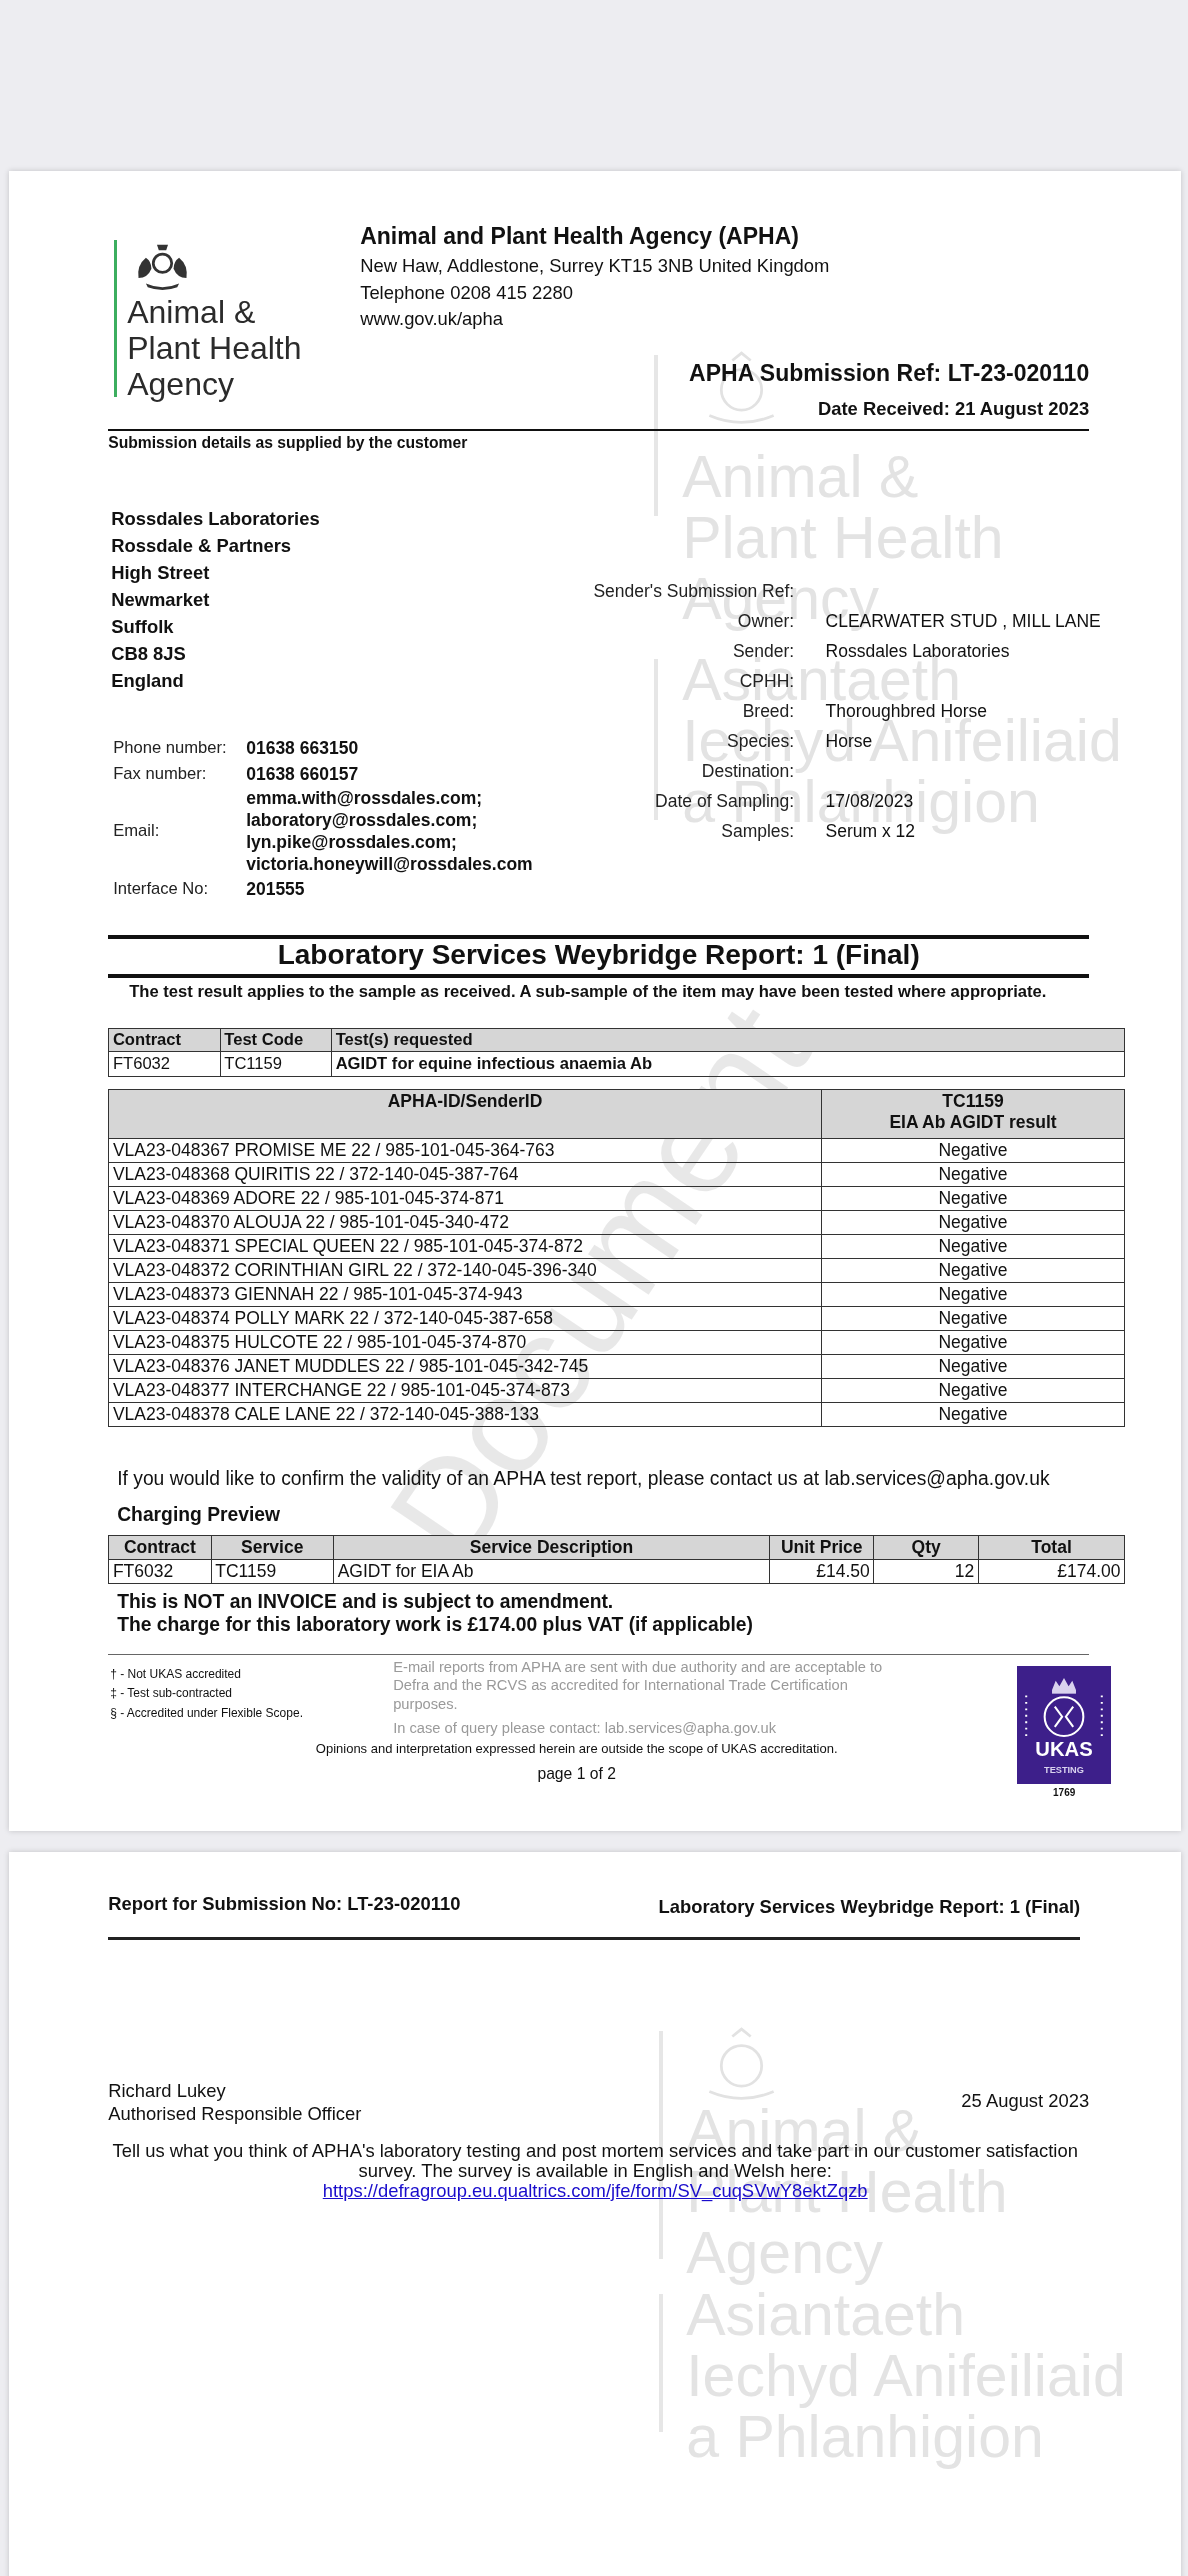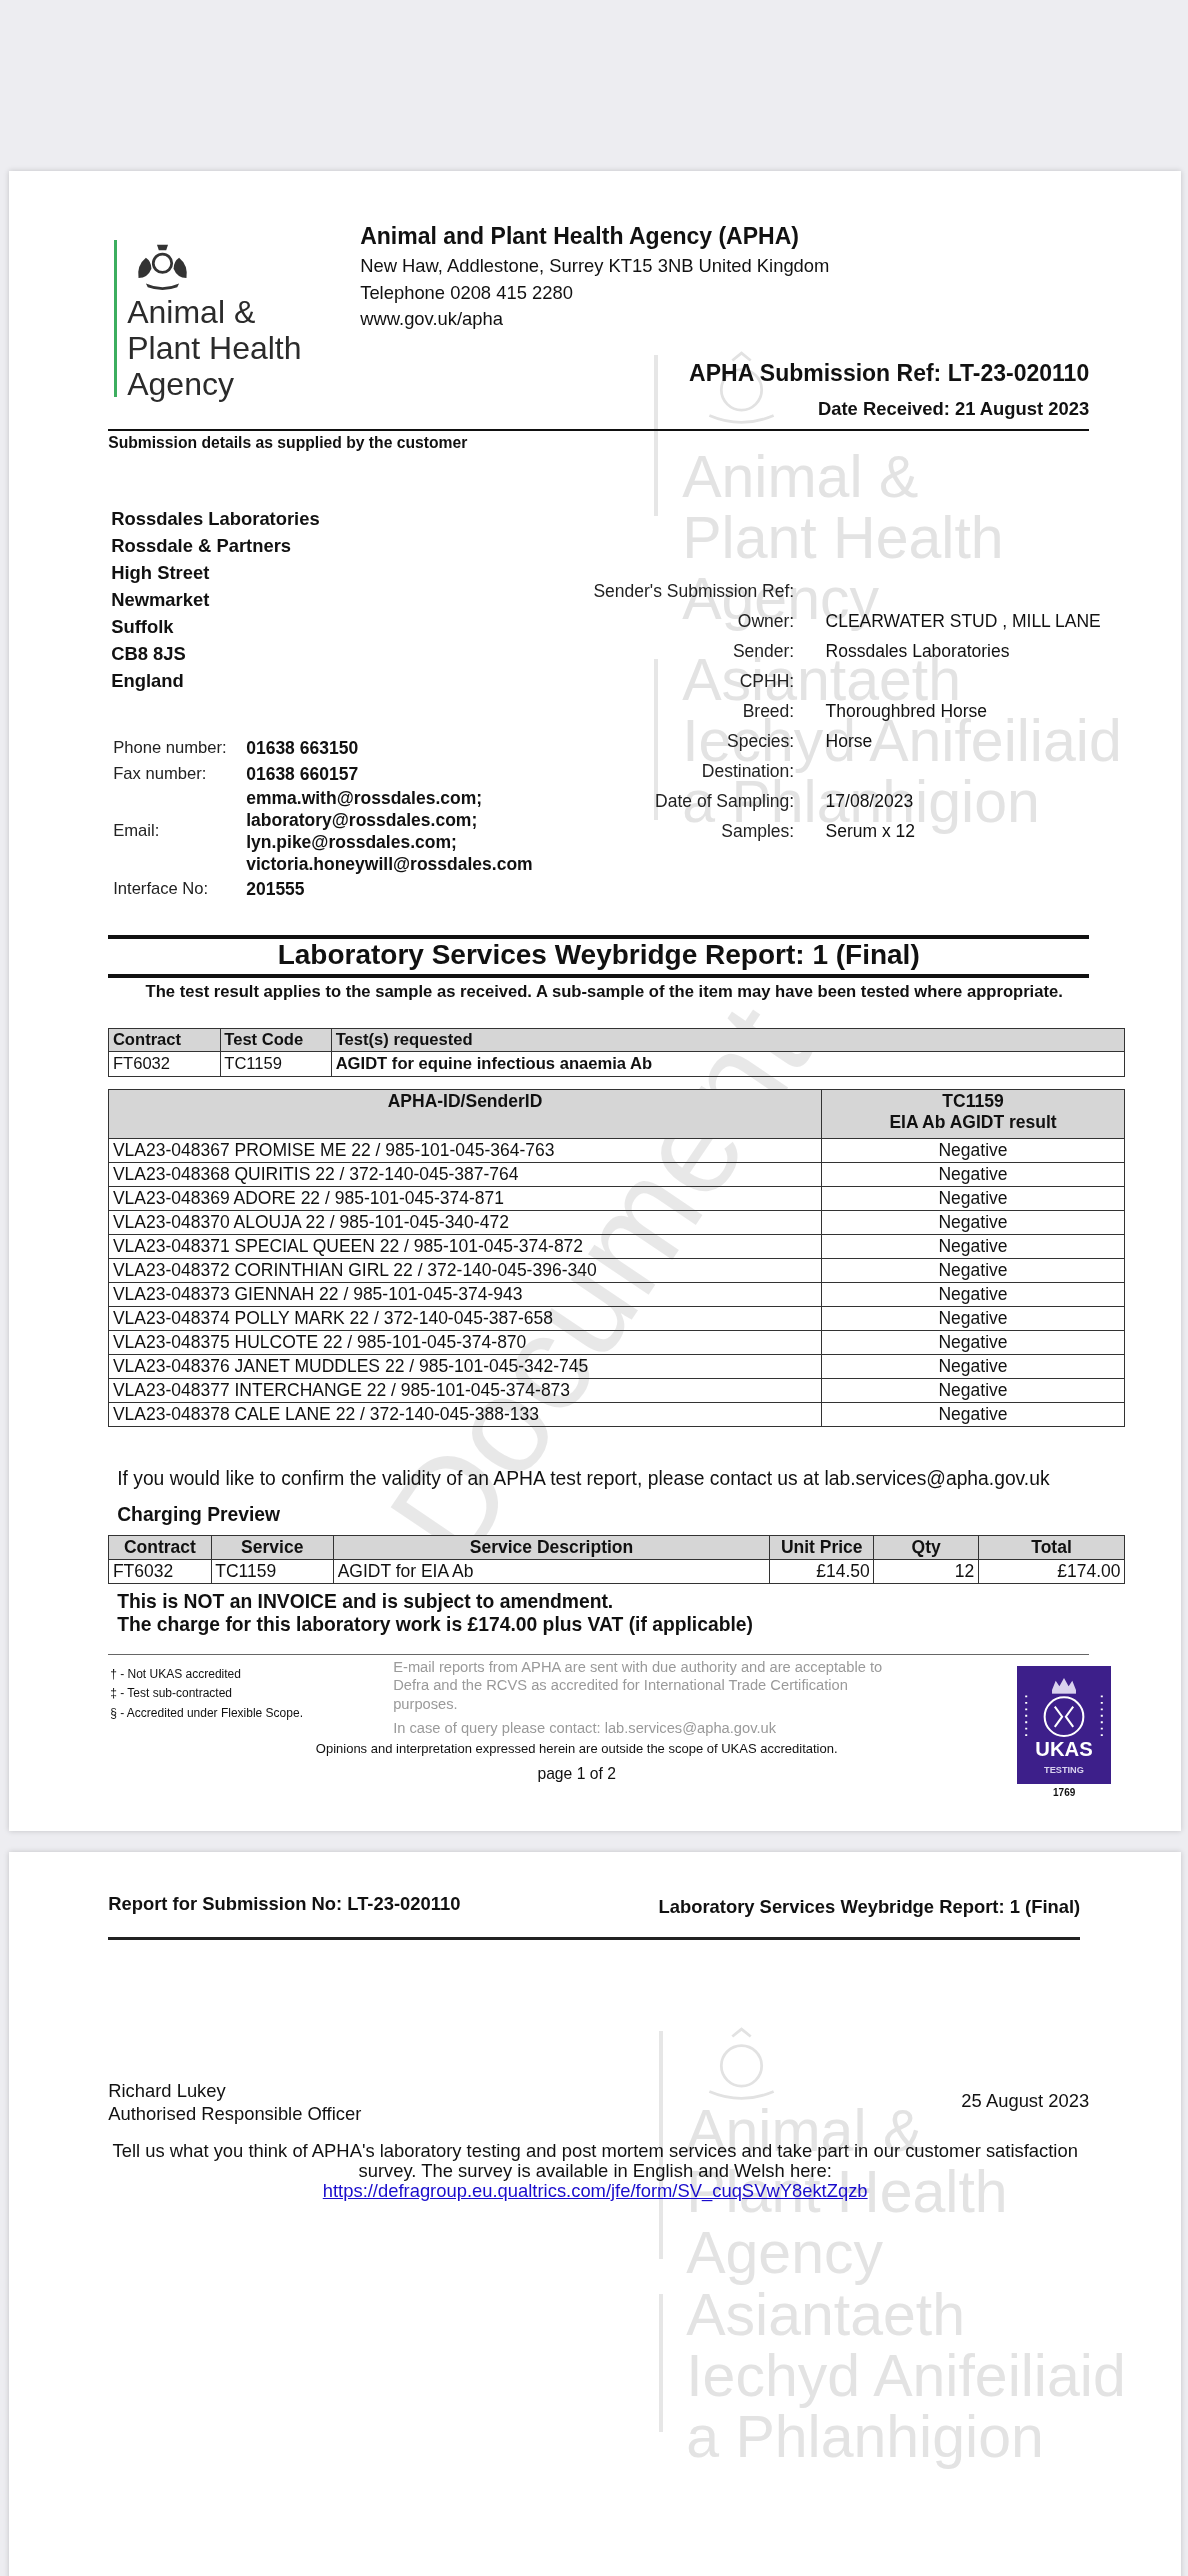--- a/index.html
+++ b/index.html
@@ -44,21 +44,21 @@
   .contact .lbl { width:133px; color:#222; }
   .contact .val { font-weight:bold; font-size:17.5px; }
 
   .kv { position:absolute; left:553px; top:405px; font-size:17.5px; }
   .kv .row { display:flex; height:30px; align-items:center; }
   .kv .lbl { width:232px; text-align:right; padding-right:7.4px; color:#222; }
   .kv .val { font-weight:normal;margin-left:24px; }
 
   .rep-title { position:absolute; left:99px; right:92px; top:768px; text-align:center; font-size:28px; font-weight:bold; }
   .thick { height:3.7px; }
-  .note { position:absolute; left:120px; right:102px; top:811px; text-align:center; font-size:16.6px; font-weight:bold; line-height:20px; }
+  .note { position:absolute; left:120px; right:102px; top:811px; font-size:16.6px; font-weight:bold; line-height:20px; }
 
   table { border-collapse:collapse; position:absolute; font-size:16.6px; }
   td, th { border:1.4px solid #333; padding:0.9px 3.7px; }
   th { background:#d6d6d6; font-weight:bold; }
   .t1 { left:99px; top:857px; width:1017px; }
   .t1 th { text-align:left; height:18.4px; }
   .t1 td { height:22px; }
   .t2 { left:99px; top:918px; width:1017px; font-size:17.5px; }
   .t2 th { vertical-align:top; height:46px; }
   .t2 td { height:23px; padding:0 3.7px; }

